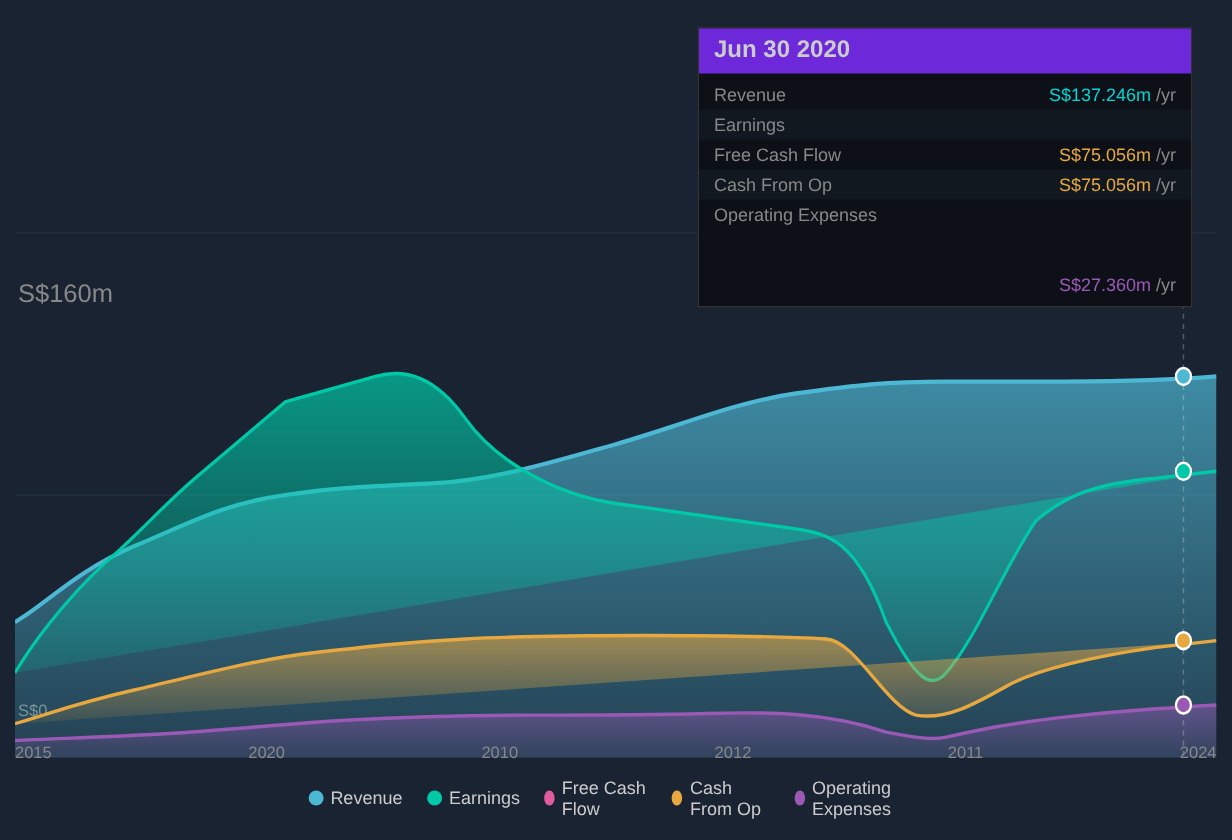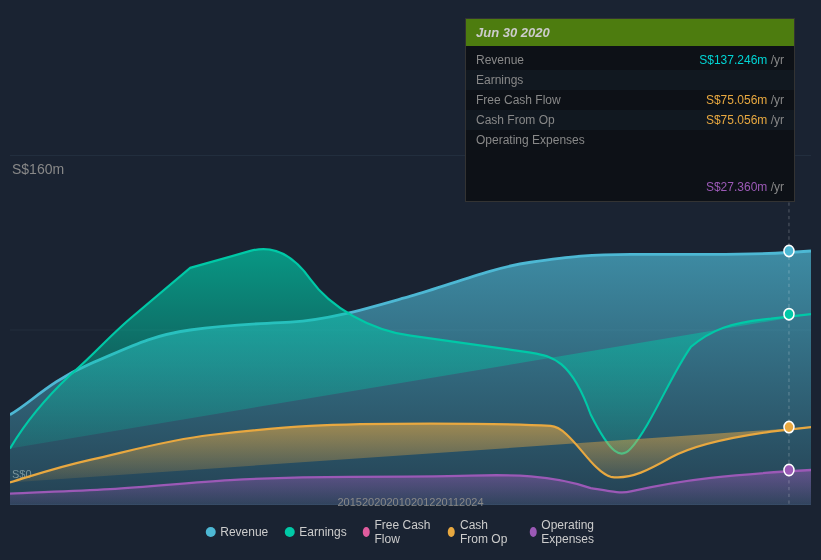--- a/index.html
+++ b/index.html
@@ -23,26 +23,25 @@
       position: absolute;
       top: 18px;
       left: 465px;
       width: 330px;
       background: #0d1117;
       border: 1px solid #333;
       z-index: 10;
     }
 
     .tooltip-header {
-      background: #4d7c0f;
+      background: #6d28d9;
       padding: 6px 10px;
       color: #ccc;
-      font-size: 13px;
+      font-size: 16px;
       font-weight: bold;
-      font-style: italic;
     }
 
     .tooltip-body {
       padding: 4px 0;
     }
 
     .tooltip-row {
       display: flex;
       justify-content: space-between;
       align-items: flex-start;
@@ -75,24 +74,24 @@
     }
 
     .profit-bold {
       font-weight: bold;
       color: #fff;
     }
 
     
     .y-axis-top {
       position: absolute;
-      top: 161px;
+      top: 186px;
       left: 12px;
       color: #888;
-      font-size: 14px;
+      font-size: 17px;
     }
 
     .y-axis-bottom {
       position: absolute;
       bottom: 80px;
       left: 12px;
       color: #888;
       font-size: 11px;
     }
 
@@ -105,21 +104,21 @@
       bottom: 55px;
     }
 
     
     .x-axis {
       position: absolute;
       bottom: 52px;
       left: 10px;
       right: 10px;
       display: flex;
-      justify-content: center;
+      justify-content: space-between;
       margin-top: 33px;
     }
 
     .x-label {
       color: #888;
       font-size: 11px;
       text-align: center;
     }
 
     

